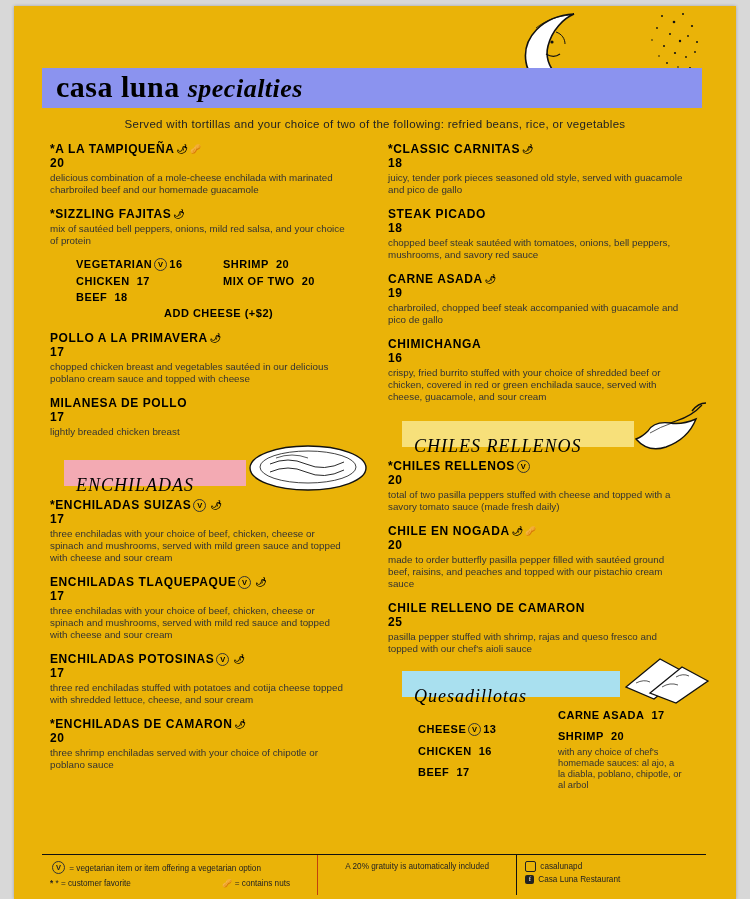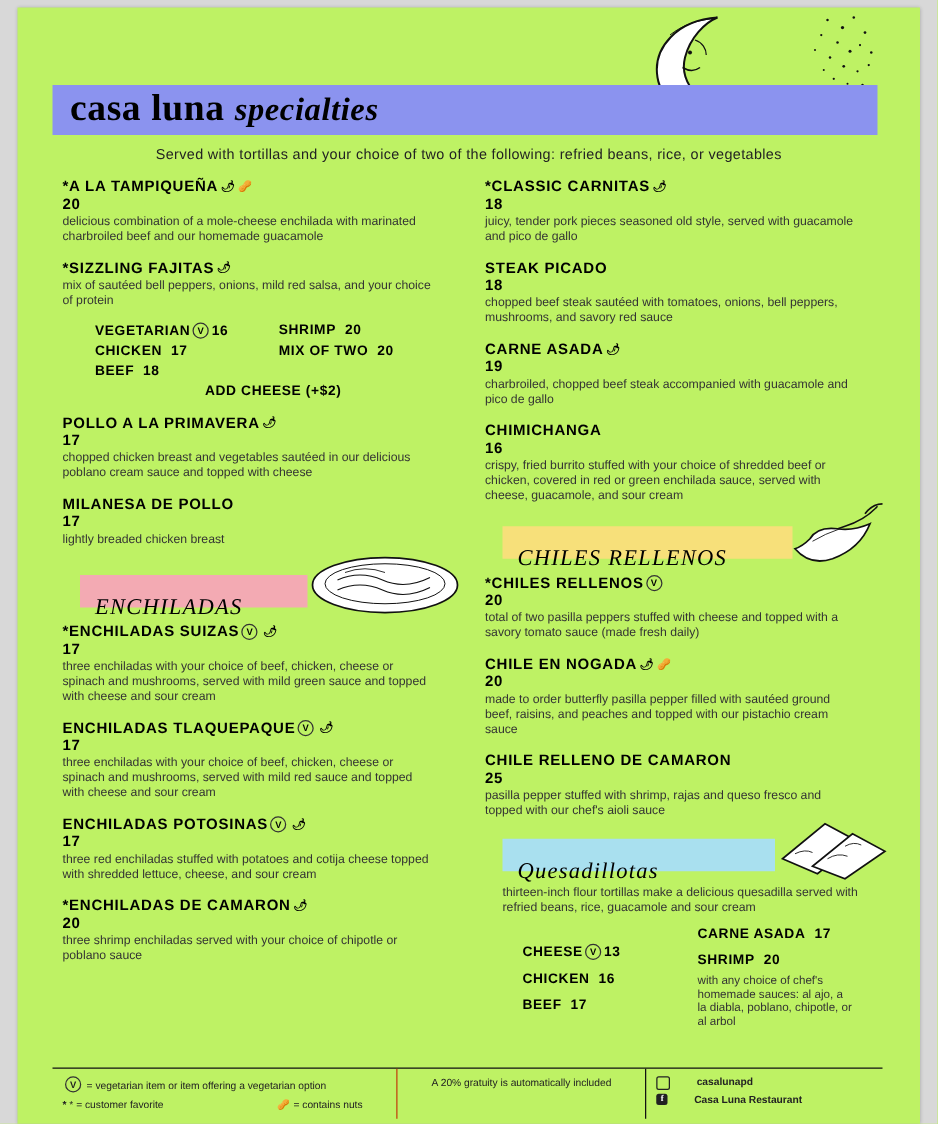--- a/index.html
+++ b/index.html
@@ -4,21 +4,21 @@
 <style>
   html,body{margin:0;padding:0;}
   body{
     width:750px;height:899px;
     background:#d8d8d8;
     font-family:"Liberation Sans", sans-serif;
     overflow:hidden;
   }
   .page{
     position:absolute;left:14px;top:6px;width:722px;height:893px;
-    background:#bef264;
+    background:#eab308;
     box-shadow:0 0 3px rgba(0,0,0,.25);
     overflow:hidden;
   }
   
   .moon-art{position:absolute;right:34px;top:2px;width:190px;height:80px;}
   
   .banner{
     position:absolute;left:28px;top:62px;width:660px;height:40px;
     background:#8b93ef;
   }
@@ -86,21 +86,21 @@
     position:absolute;left:28px;bottom:4px;width:664px;height:40px;
     border-top:1px solid #111;
     display:flex;font-size:8.2px;color:#222;
   }
   .fcol{padding:6px 8px 0 8px;}
   .fcol.a{width:270px;}
   .fcol.b{width:190px;border-left:1px solid #c2410c;border-right:1px solid #111;text-align:center;}
   .fcol.c{width:180px;}
   .fline{margin-bottom:4px;line-height:11px;}
   .fline .bullet{font-weight:bold;}
-  .social{display:flex;align-items:flex-start;gap:21px;margin-bottom:3px;font-weight:bold;}
+  .social{display:flex;align-items:center;gap:4px;margin-bottom:3px;}
   .sq{display:inline-block;width:9px;height:9px;border:1px solid #222;border-radius:2px;}
   .fb{display:inline-block;width:9px;height:9px;background:#222;border-radius:2px;color:#fff;font-size:7px;line-height:9px;text-align:center;font-family:"Liberation Serif",serif;}
 </style>
 </head>
 <body>
 
 <div class="page">
 
   <div class="moon-art">
     <svg width="190" height="80" viewBox="0 0 190 80">
@@ -307,21 +307,20 @@
       <div class="sec-label">Quesadillotas</div>
       <svg style="position:absolute;left:228px;top:-18px;" width="100" height="52" viewBox="0 0 100 52">
         <path d="M10 34 L44 6 L70 20 L38 46 Z" fill="#fff" stroke="#111" stroke-width="1.3"></path>
         <path d="M34 40 L66 14 L92 28 L60 50 Z" fill="#fff" stroke="#111" stroke-width="1.3"></path>
         <path d="M20 30 q8 -4 14 -1" fill="none" stroke="#111" stroke-width="0.7"></path>
         <path d="M46 34 q8 -5 16 -2" fill="none" stroke="#111" stroke-width="0.7"></path>
         <path d="M60 24 q7 -4 13 -1" fill="none" stroke="#111" stroke-width="0.7"></path>
       </svg>
     </div>
 
-    <div class="q-intro">thirteen-inch flour tortillas make a delicious quesadilla served with refried beans, rice, guacamole and sour cream</div>
 
     <div class="qgrid">
       <div class="qcol">
         <div><span>CHEESE</span><span class="vbadge">V</span><span>13</span></div>
         <div><span>CHICKEN</span>&nbsp;&nbsp;<span>16</span></div>
         <div><span>BEEF</span>&nbsp;&nbsp;<span>17</span></div>
       </div>
       <div class="qcol">
         <div><span>CARNE ASADA</span>&nbsp;&nbsp;<span>17</span></div>
         <div><span>SHRIMP</span>&nbsp;&nbsp;<span>20</span></div>

